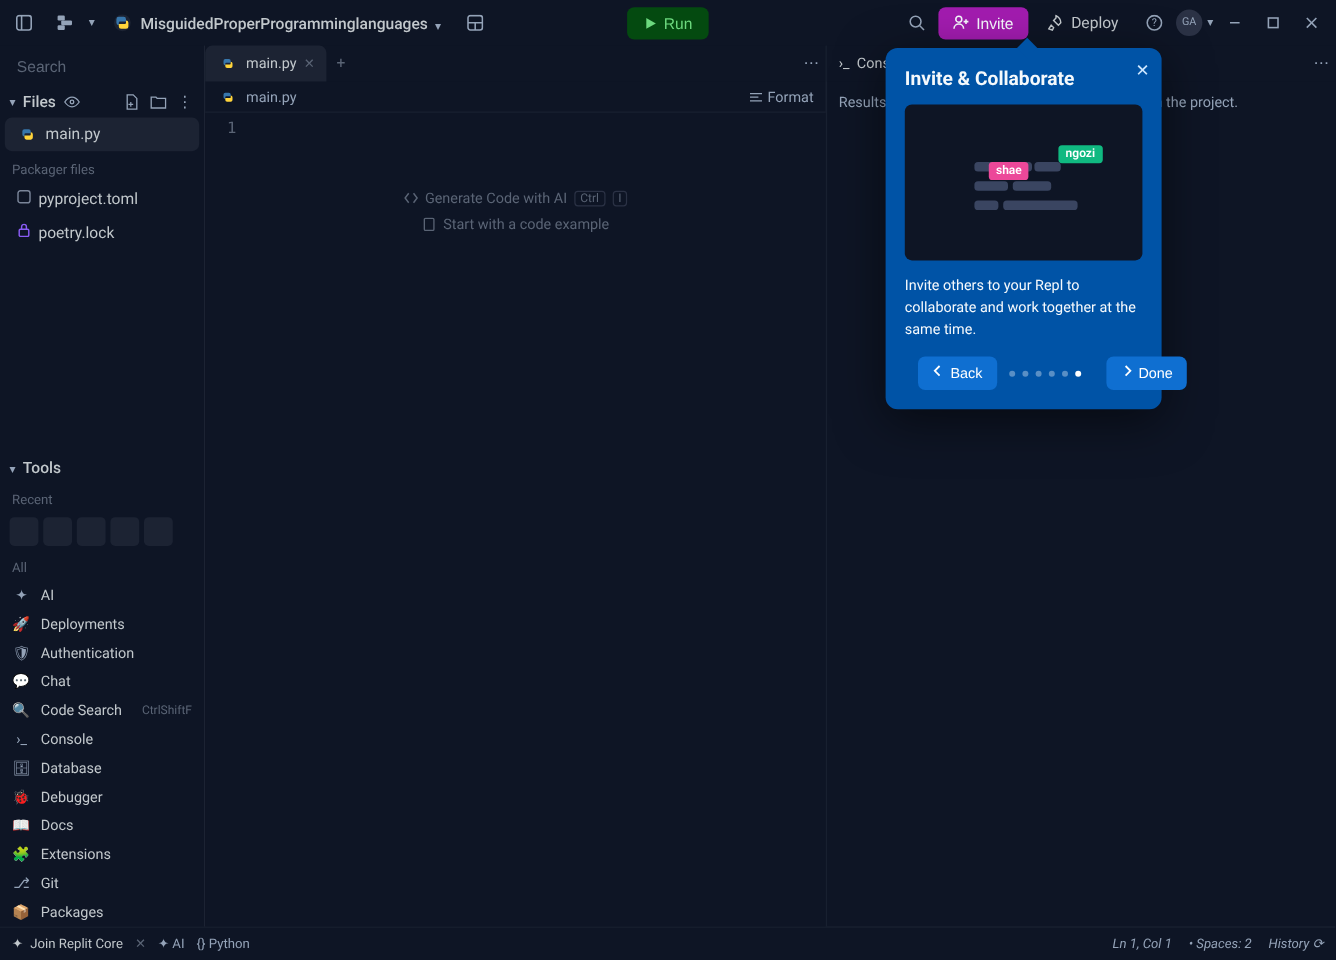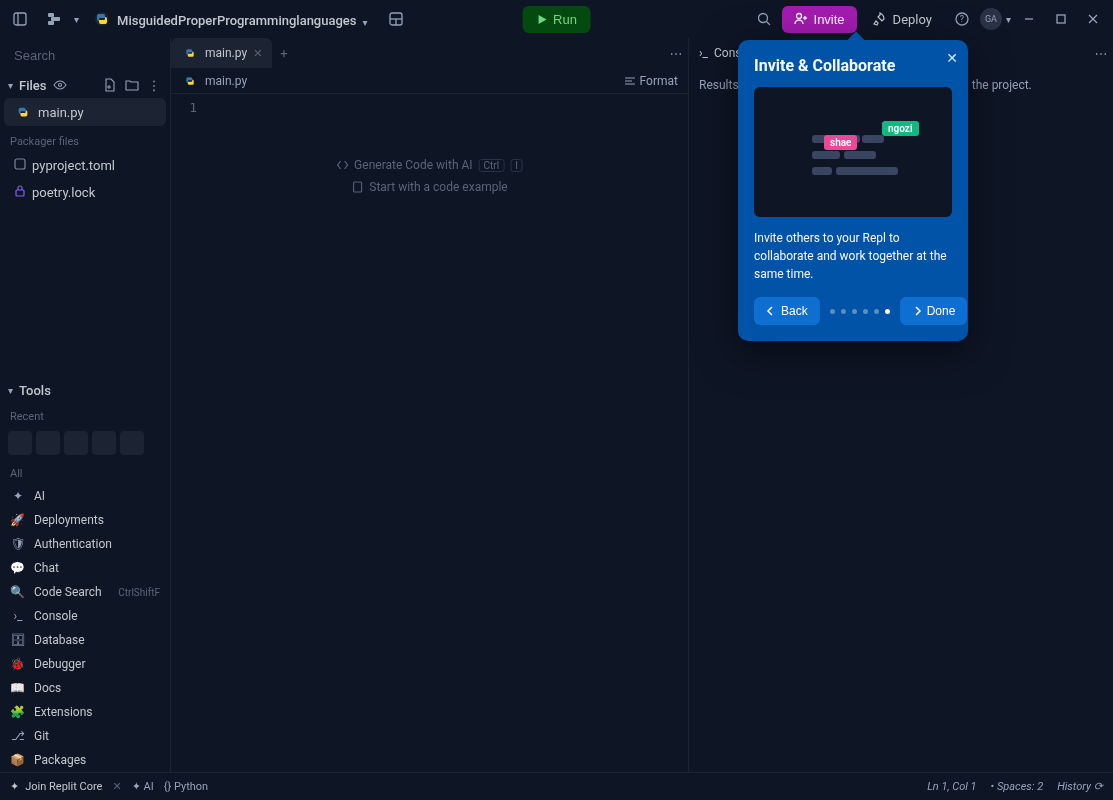--- a/index.html
+++ b/index.html
@@ -284,24 +284,25 @@
   .pi-line { position: absolute; height: 8px; border-radius: 3px; background: #3a4561; }
   .pi-tag { position: absolute; font-size: 10px; padding: 2px 6px; border-radius: 3px; color: #fff; font-weight: 600; }
   .popover-desc { font-size: 12px; line-height: 1.5; margin-bottom: 14px; }
   .popover-footer { display: flex; align-items: center; gap: 10px; }
   .pbtn {
     background: #0f6fd1;
     border: none;
     border-radius: 6px;
     color: #fff;
     padding: 7px 12px;
-    display: flex; align-items: center; gap: 5px;
+    display: flex; align-items: flex-start; gap: 5px;
     cursor: pointer;
     font-size: 12px;
     font-weight: 500;
+    margin-left: 11px;
   }
   .dots { display: flex; gap: 6px; flex: 1; justify-content: center; }
   .dot { width: 5px; height: 5px; border-radius: 50%; background: rgba(255,255,255,0.35); }
   .dot.active { background: #fff; }
   svg { flex-shrink: 0; }
 </style>
 </head>
 <body>
 
 <div class="header">

